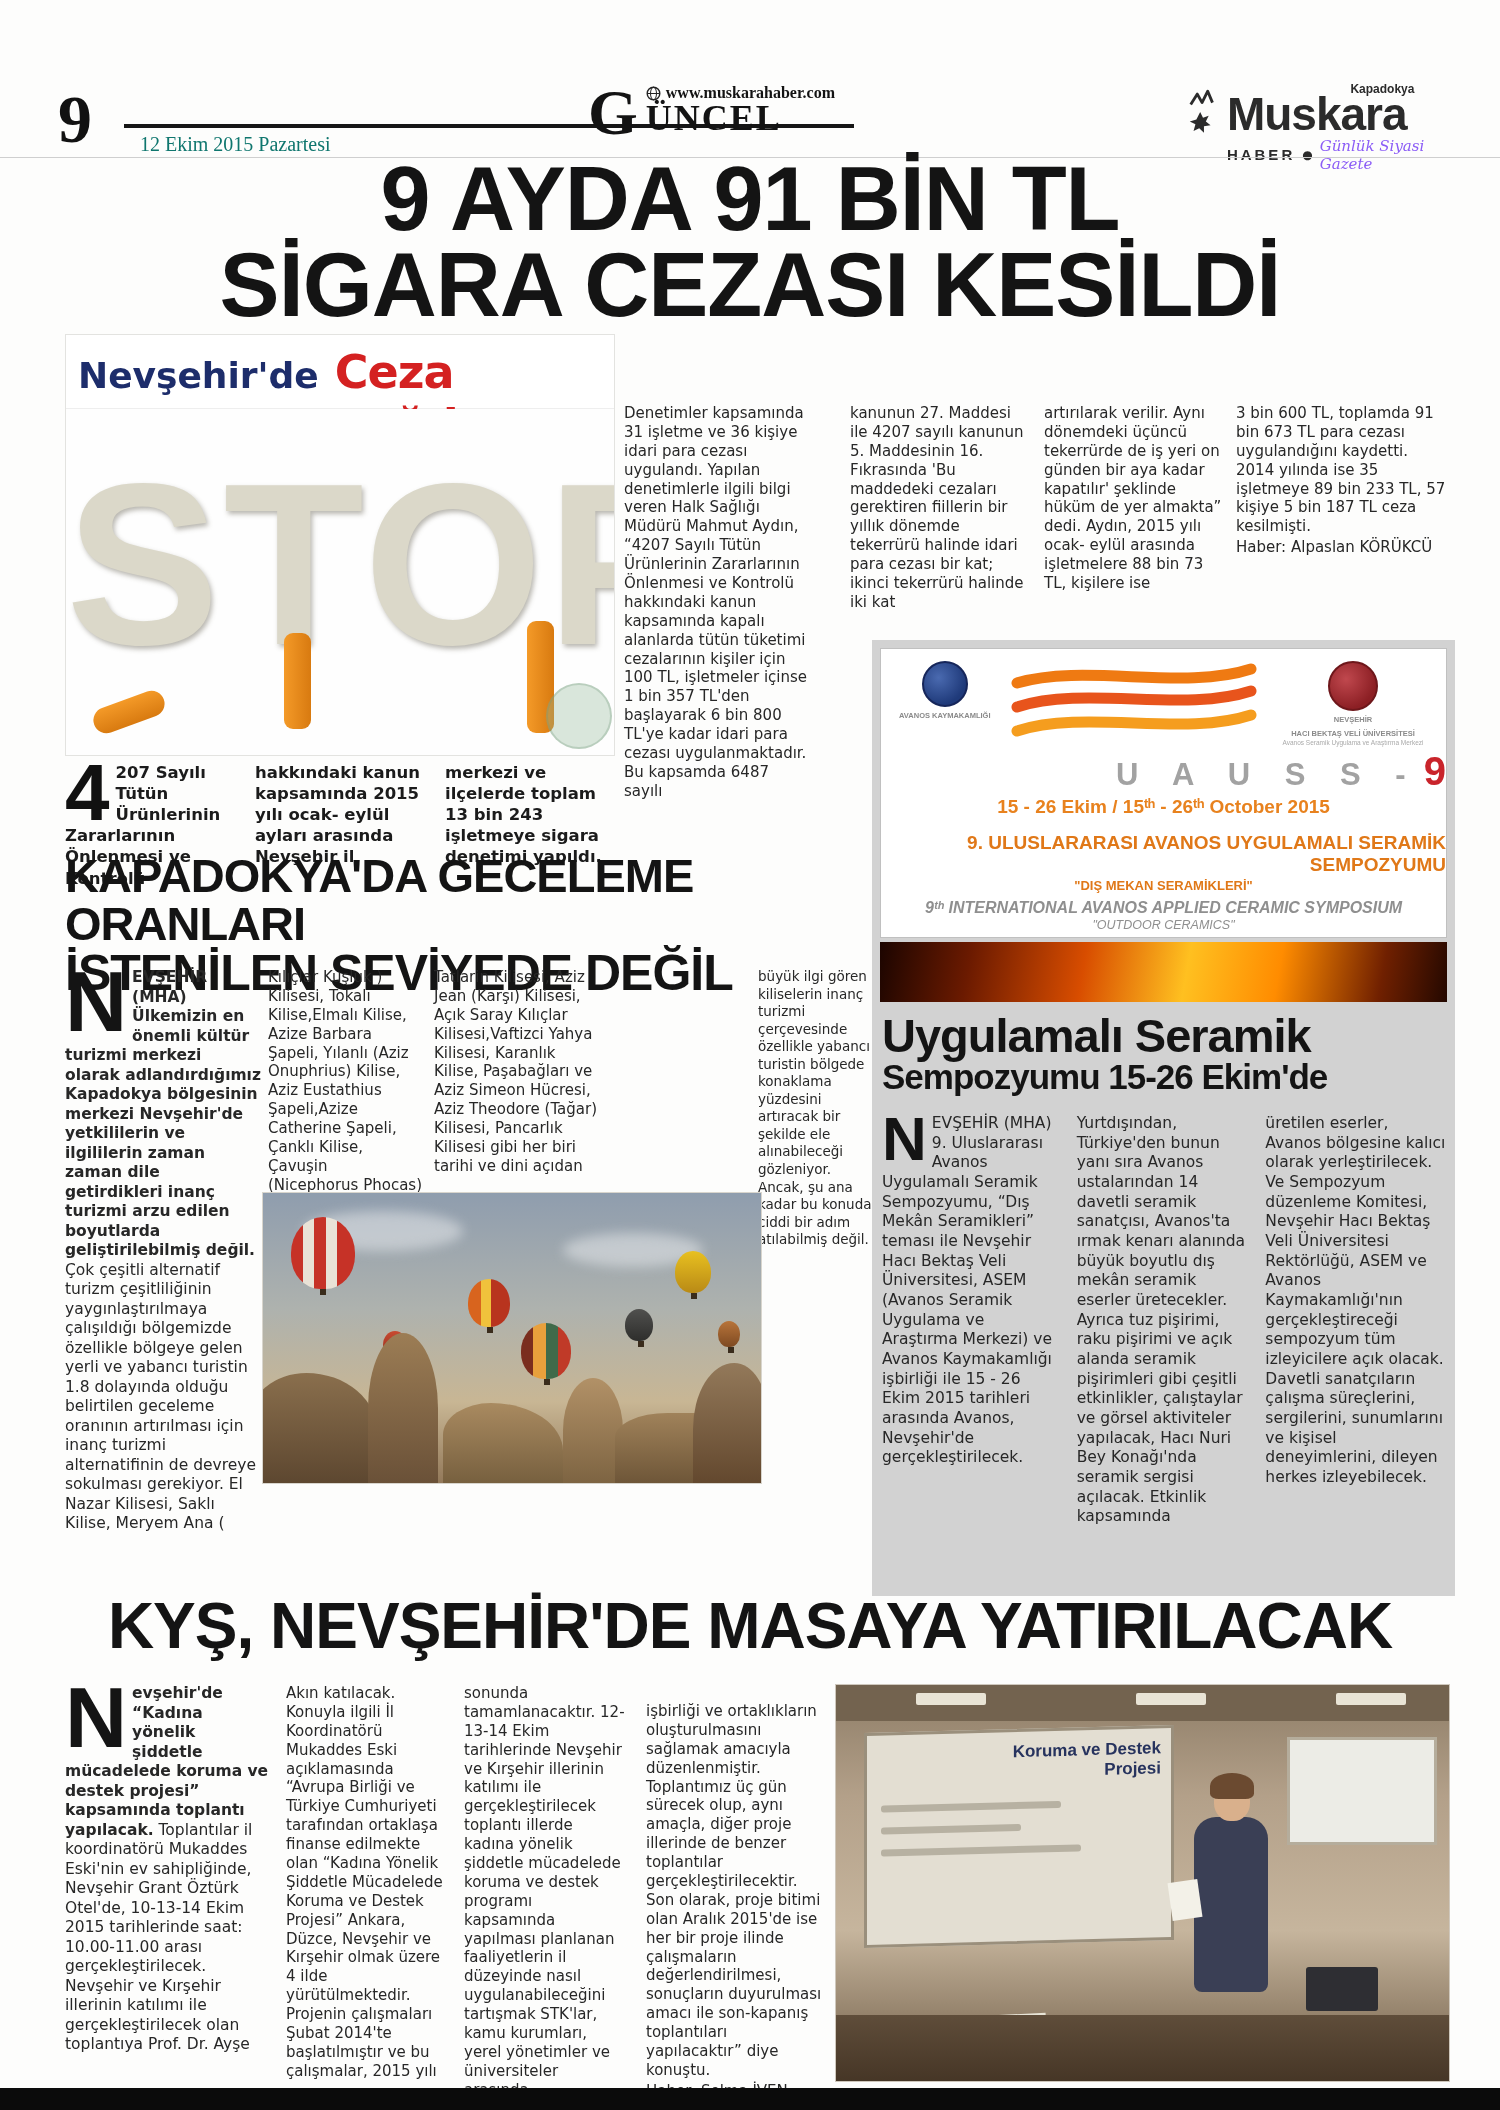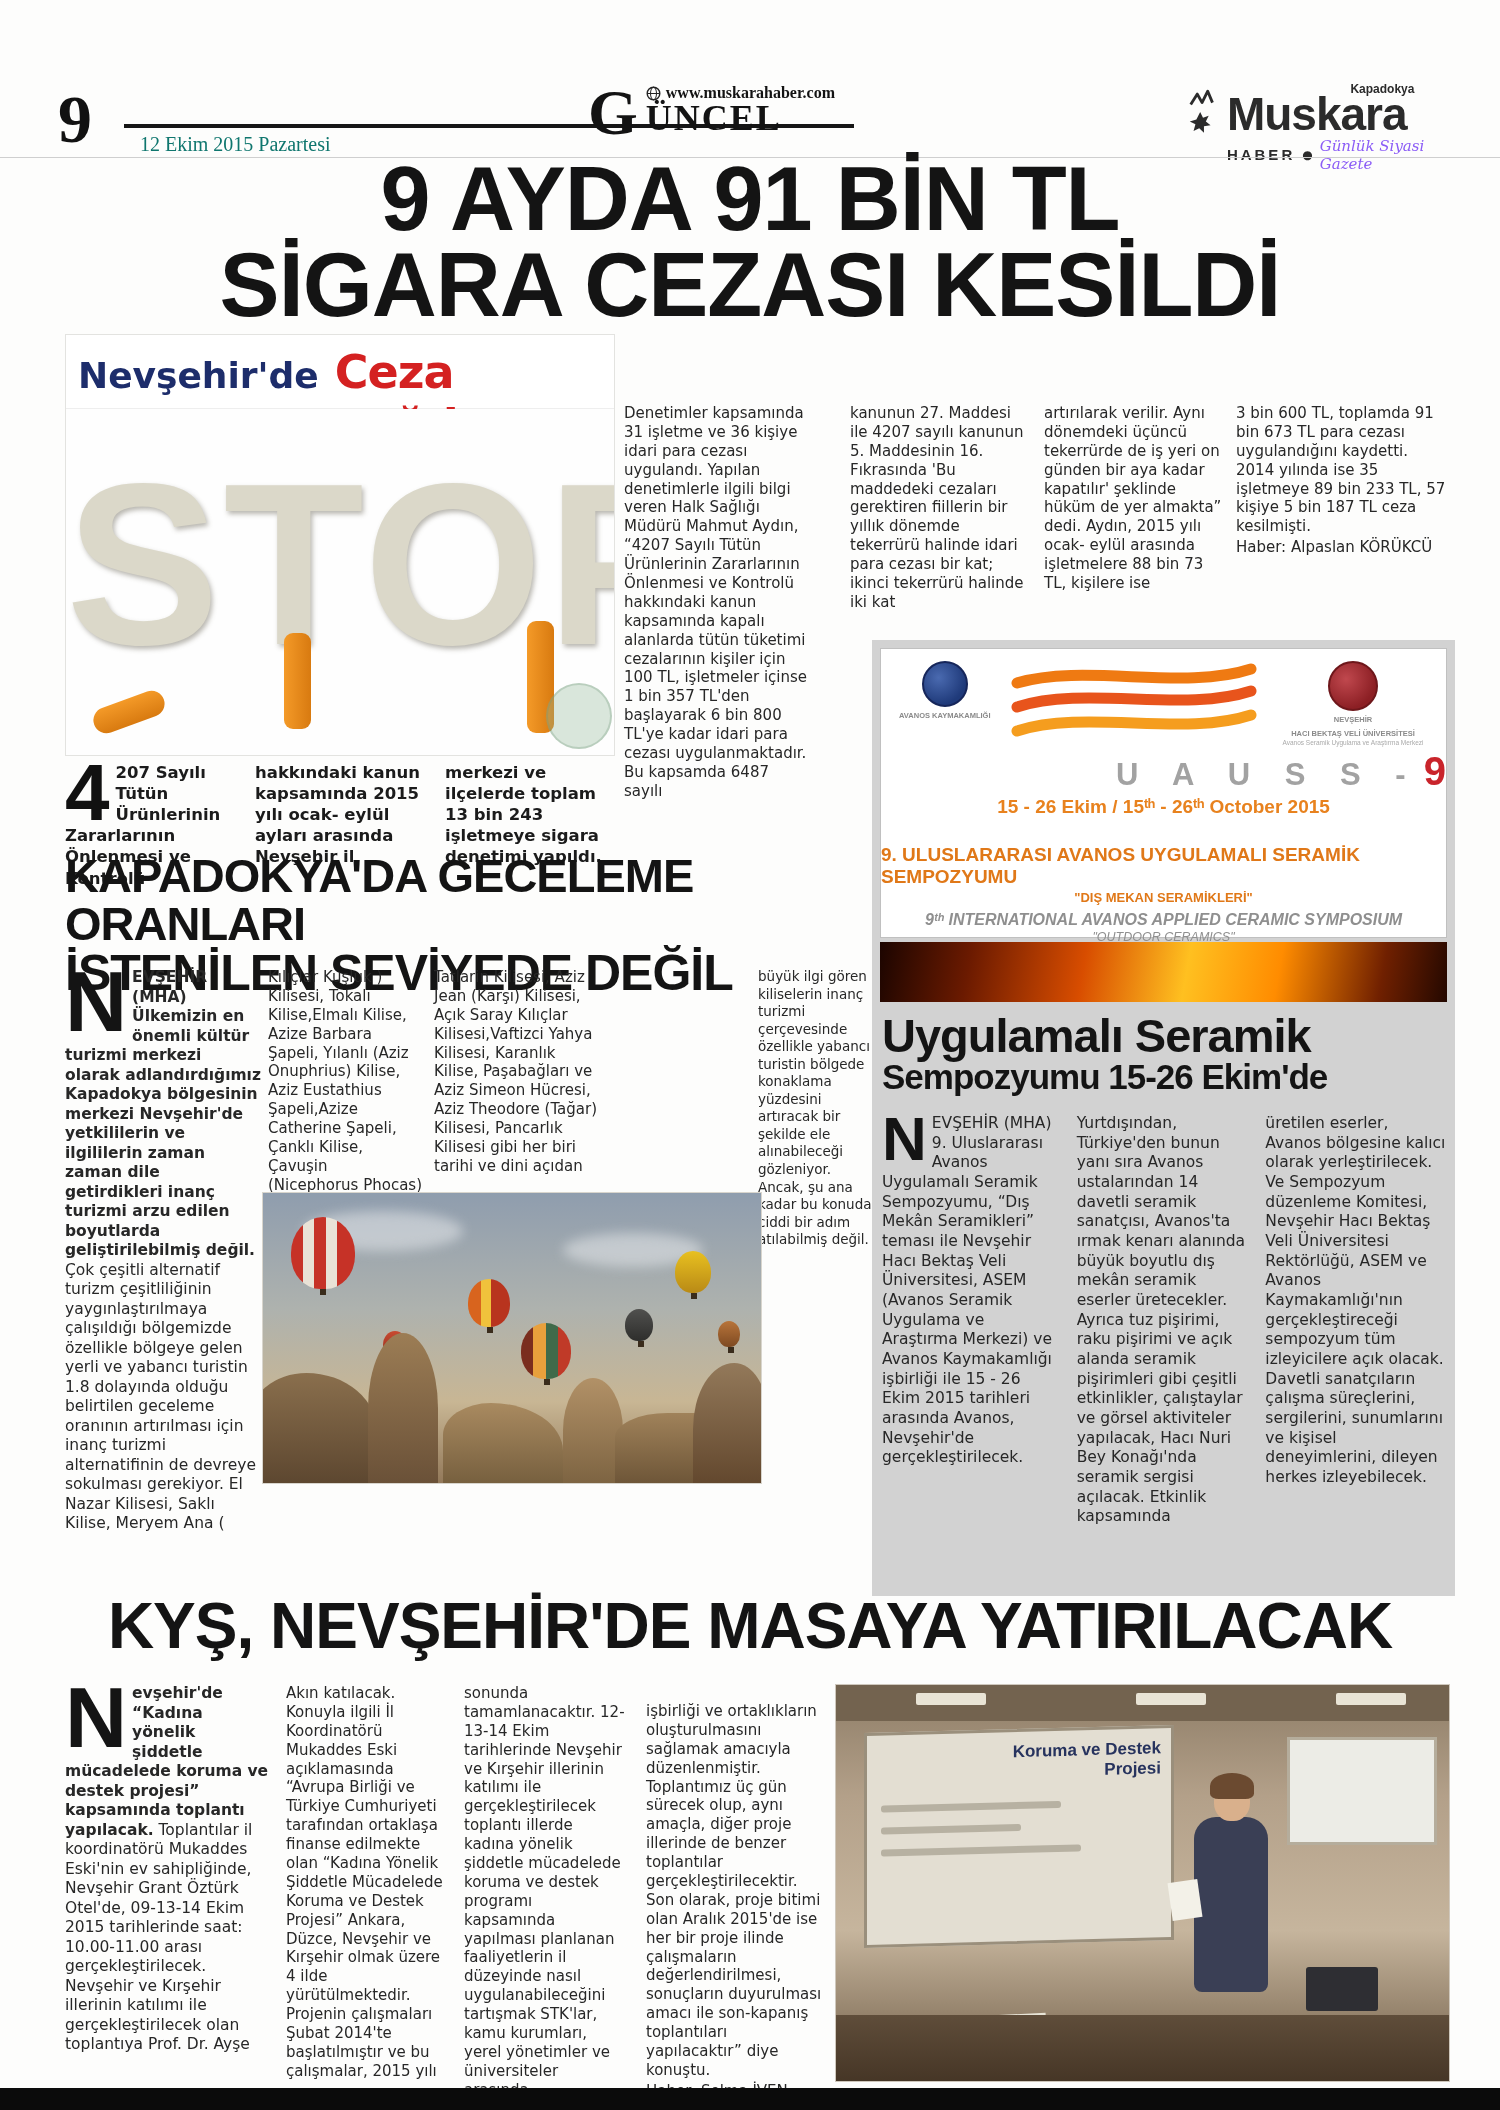--- a/index.html
+++ b/index.html
@@ -73,21 +73,21 @@
   .logos-row { display:flex; justify-content:space-between; padding:12px 18px 0 18px; }
   .logo-small { text-align:center; }
   .circ-navy { width:46px; height:46px; margin:0 auto; border-radius:50%; background:radial-gradient(circle at 35% 35%, #4a6ab0, #1f3a7a 70%); border:2px solid #16265a; }
   .circ-red  { width:50px; height:50px; margin:0 auto; border-radius:50%; background:radial-gradient(circle at 35% 35%, #c0484e, #8c1f24 70%); border:2px solid #6e171b; }
   .logo-cap { font:bold 7.5px/1.3 "Liberation Sans", sans-serif; color:#8a8a8a; margin-top:4px; }
   .logo-cap2 { font:6.5px/1.3 "Liberation Sans", sans-serif; color:#aaa; }
   .acronym-row { text-align:right; margin-top:2px; }
   .uauss { font:bold 31px "Liberation Sans", sans-serif; letter-spacing:13px; color:#a2a2a2; }
   .uauss-nine { font:bold 40px "Liberation Sans", sans-serif; color:#c9242b; letter-spacing:0; }
   .banner-dates { text-align:center; font:bold 19px "Liberation Sans", sans-serif; color:#e8821e; margin-top:2px; }
-  .banner-title-tr { text-align:left; font:bold 19px "Liberation Sans", sans-serif; color:#e07818; margin-top:26px; }
+  .banner-title-tr { text-align:right; font:bold 19px "Liberation Sans", sans-serif; color:#e07818; margin-top:14px; }
   .banner-sub-tr { text-align:center; font:bold 13px "Liberation Sans", sans-serif; color:#e07818; margin-top:2px; }
   .banner-title-en { text-align:center; font:italic bold 16px "Liberation Sans", sans-serif; color:#8f8f8f; margin-top:6px; }
   .banner-sub-en { text-align:center; font:italic 12.5px "Liberation Sans", sans-serif; color:#8f8f8f; margin-top:1px; }
   .fire-strip { position:absolute; left:8px; top:302px; width:567px; height:60px;
     background:linear-gradient(100deg,#1c0500 0%,#6b1a00 16%,#d84d00 36%,#ffc020 54%,#ff8c00 70%,#702000 88%,#240800 100%); }
   .sym-headline { position:absolute; left:10px; top:372px; width:566px; color:#141414; }
   .sym-headline .l1 { font-size:47px; line-height:1.0; letter-spacing:-1px; }
   .sym-headline .l2 { font-size:35px; line-height:1.05; letter-spacing:-1px; }
   .sym-cols { position:absolute; left:10px; top:474px; width:566px; display:flex; gap:14px; }
   .sym-cols .c { font:15.5px/1.27 "DejaVu Sans", sans-serif; color:#272727; }
@@ -312,21 +312,21 @@
     <div class="rock" style="left:300px;width:60px;height:105px;background:linear-gradient(180deg,#b29167,#7d6442);border-radius:50% 50% 0 0;"></div>
     <div class="rock" style="left:352px;width:150px;height:70px;background:linear-gradient(180deg,#a0825a,#6e5638);border-radius:35% 45% 0 0;"></div>
     <div class="rock" style="left:430px;width:75px;height:120px;background:linear-gradient(180deg,#93causes,#93795a);background:linear-gradient(180deg,#93795a,#63482e);border-radius:55% 45% 0 0;"></div>
   </div>
 
   <div class="abs headline3 hl">KYŞ, NEVŞEHİR'DE MASAYA YATIRILACAK</div>
 
   <div class="bodycol a3c1">
     <span class="dropcapN big">N</span>
     <span class="boldtxt">evşehir'de “Kadına yönelik şiddetle mücadelede koruma ve destek projesi” kapsamında toplantı yapılacak.</span>
-    <span> Toplantılar il koordinatörü Mukaddes Eski'nin ev sahipliğinde, Nevşehir Grant Öztürk Otel'de, 09-13-14 Ekim 2015 tarihlerinde saat: 10.00-11.00 arası gerçekleştirilecek. Nevşehir ve Kırşehir illerinin katılımı ile gerçekleştirilecek olan toplantıya Prof. Dr. Ayşe</span>
+    <span> Toplantılar il koordinatörü Mukaddes Eski'nin ev sahipliğinde, Nevşehir Grant Öztürk Otel'de, 10-13-14 Ekim 2015 tarihlerinde saat: 10.00-11.00 arası gerçekleştirilecek. Nevşehir ve Kırşehir illerinin katılımı ile gerçekleştirilecek olan toplantıya Prof. Dr. Ayşe</span>
   </div>
   <div class="bodycol a3c2">Akın katılacak. Konuyla ilgili İl Koordinatörü Mukaddes Eski açıklamasında “Avrupa Birliği ve Türkiye Cumhuriyeti tarafından ortaklaşa finanse edilmekte olan “Kadına Yönelik Şiddetle Mücadelede Koruma ve Destek Projesi” Ankara, Düzce, Nevşehir ve Kırşehir olmak üzere 4 ilde yürütülmektedir. Projenin çalışmaları Şubat 2014'te başlatılmıştır ve bu çalışmalar, 2015 yılı</div>
   <div class="bodycol a3c3">sonunda tamamlanacaktır. 12-13-14 Ekim tarihlerinde Nevşehir ve Kırşehir illerinin katılımı ile gerçekleştirilecek toplantı illerde kadına yönelik şiddetle mücadelede koruma ve destek programı kapsamında yapılması planlanan faaliyetlerin il düzeyinde nasıl uygulanabileceğini tartışmak STK'lar, kamu kurumları, yerel yönetimler ve üniversiteler arasında</div>
   <div class="bodycol a3c4">
     <div>işbirliği ve ortaklıkların oluşturulmasını sağlamak amacıyla düzenlenmiştir. Toplantımız üç gün sürecek olup, aynı amaçla, diğer proje illerinde de benzer toplantılar gerçekleştirilecektir. Son olarak, proje bitimi olan Aralık 2015'de ise her bir proje ilinde çalışmaların değerlendirilmesi, sonuçların duyurulması amacı ile son-kapanış toplantıları yapılacaktır” diye konuştu.</div>
     <div class="byline">Haber: Selma İVEN</div>
   </div>
 
   <div class="abs sem-photo">
     <div class="sem-ceiling"></div>

